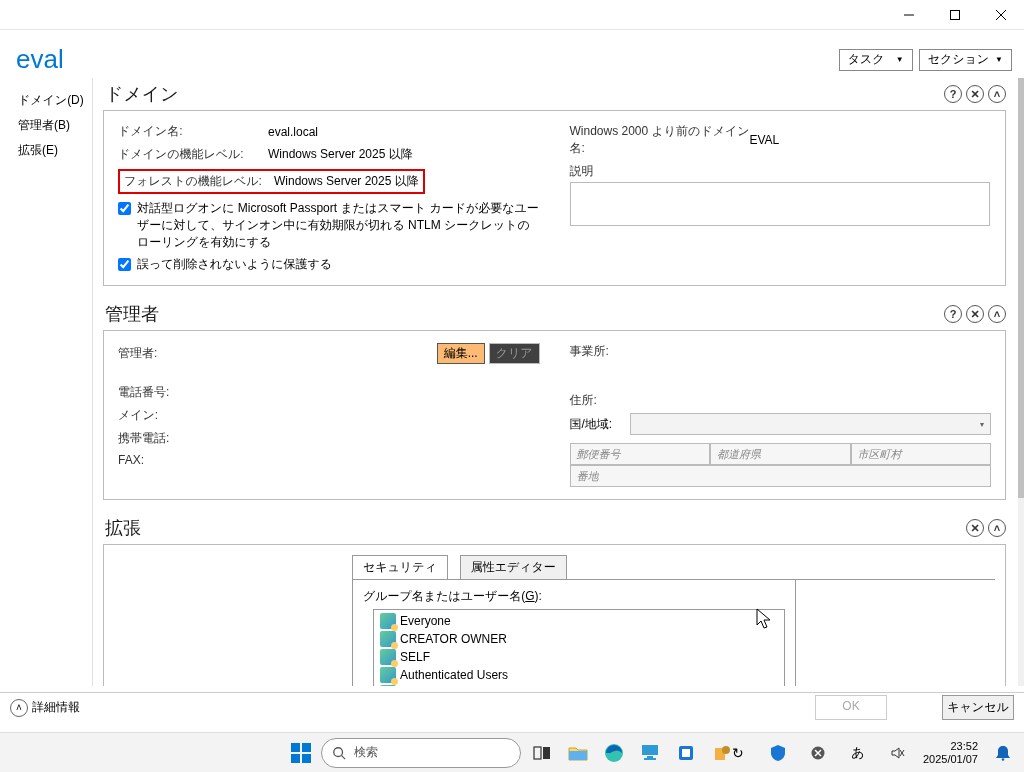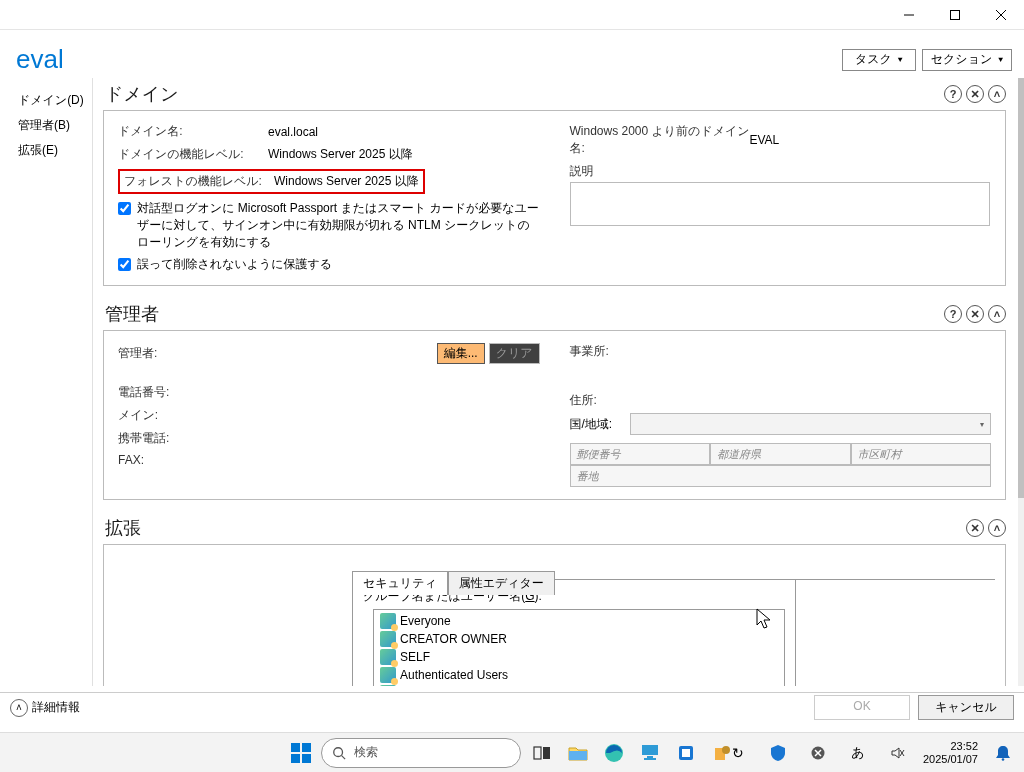--- a/index.html
+++ b/index.html
@@ -7,21 +7,21 @@
 
 
 .titlebar { height: 30px; display: flex; justify-content: flex-end; align-items: center; border-bottom: 1px solid #e5e5e5; }
 .titlebar .win-btn { width: 46px; height: 30px; display: flex; align-items: center; justify-content: center; font-size: 10px; }
 .titlebar .win-btn svg { width: 10px; height: 10px; }
 
 
 .header-row { display: flex; align-items: center; justify-content: space-between; padding: 14px 12px 10px 16px; }
 .header-row .title { font-size: 26px; color: #0078d4; font-weight: 400; }
 .header-row .right { display: flex; gap: 6px; }
-.combo { border: 1px solid #888; padding: 2px 8px; min-width: 74px; display: flex; align-items: center; justify-content: center; background: #fff; height: 22px; font-size: 12px; font-family: Liberation Mono, monospace; }
+.combo { border: 1px solid #888; padding: 2px 8px; min-width: 74px; display: flex; align-items: center; justify-content: space-between; background: #fff; height: 22px; font-size: 12px; }
 .combo .arrow { font-size: 8px; margin-left: 6px; }
 
 
 .main { display: flex; position: absolute; top: 78px; left: 0; right: 6px; bottom: 86px; }
 .sidebar { width: 92px; padding: 10px 0 0 18px; }
 .sidebar .sb-item { padding: 4px 0; font-size: 12px; color: #000; cursor: pointer; }
 .content { flex: 1; overflow-y: auto; padding-right: 2px; border-left: 1px solid #e0e0e0; }
 
 .section { margin: 0 0 12px 0; }
 .section-head { display: flex; align-items: center; justify-content: space-between; padding: 4px 10px 2px 12px; }
@@ -51,42 +51,42 @@
 
 .addr-grid { display: grid; grid-template-columns: 1fr 1fr 1fr; gap: 0; margin-top: 8px; }
 .addr-cell { border: 1px solid #bbb; padding: 3px 6px; background: #f6f6f6; color: #888; font-style: italic; font-size: 11px; height: 22px; }
 .addr-full { grid-column: 1 / 4; }
 .region-row { display: flex; align-items: center; margin-top: 4px; }
 .region-row .k { width: 60px; }
 .region-select { flex: 1; border: 1px solid #bbb; background: #f3f3f3; height: 22px; display: flex; align-items: center; justify-content: flex-end; padding-right: 6px; }
 
 
 .tabs { display: flex; margin-left: 238px; border-bottom: 1px solid #999; }
-.tab { border: 1px solid #999; border-bottom: none; padding: 3px 10px; background: #f0f0f0; margin-right: 0; position: relative; top: 16px; font-size: 12px; }
+.tab { border: 1px solid #999; border-bottom: none; padding: 3px 10px; background: #f0f0f0; margin-right: 12px; position: relative; top: 0; font-size: 12px; }
 .tab.active { background: #fff; }
 .sec-panel { border: 1px solid #999; border-top: none; margin-left: 238px; width: 444px; padding: 8px 10px 0 10px; background: #fff; }
 .sec-label { font-size: 12px; margin-bottom: 4px; }
 .sec-label u { text-decoration: underline; }
 .sec-list { border: 1px solid #999; background: #fff; height: 96px; overflow-y: auto; position: relative; margin-left: 10px; }
 .sec-list-inner { padding: 2px 0; }
 .sec-row { display: flex; align-items: center; padding: 1px 6px; font-size: 12px; }
 .sec-row .gicon { width: 16px; height: 16px; margin-right: 4px; background: linear-gradient(135deg, #6c9 0%, #39c 100%); border-radius: 2px; display: inline-block; position: relative; }
 .sec-row .gicon:before { content:""; position:absolute; width:7px; height:7px; background:#fc6; border-radius:50%; right:-2px; bottom:-2px; }
 .sec-list .hscroll { position: absolute; bottom: 0; left: 0; right: 16px; height: 16px; background: #f0f0f0; border-top: 1px solid #ddd; }
 
 
 .vscroll { position: absolute; top: 78px; right: 0; width: 6px; bottom: 86px; background: #f0f0f0; }
 .vscroll-thumb { position: absolute; top: 0; left: 0; right: 0; height: 420px; background: #c0c0c0; }
 
 
 .detail-bar { position: absolute; left: 0; right: 0; bottom: 50px; height: 30px; border-top: 1px solid #ccc; display: flex; align-items: center; justify-content: space-between; padding: 0 10px; background:#fff;}
 .detail-bar .left { display: flex; align-items: center; gap: 4px; }
 .detail-bar .circ { width: 18px; height: 18px; border: 1px solid #666; border-radius: 50%; display:flex; align-items:center; justify-content:center; font-size:10px; }
 .detail-bar .right { display: flex; gap: 8px; }
-.btn { border: 1px solid #999; padding: 3px 0; width: 96px; text-align: center; background: #fff; font-size: 12px; }
+.btn { border: 1px solid #999; padding: 3px 0; width: 72px; text-align: center; background: #fff; font-size: 12px; margin-left: 47px; }
 .btn.cancel { background: #f0f0f0; }
 .btn.disabled { color: #aaa; border-color:#ccc; }
 
 
 .taskbar { position: absolute; bottom: 0; left: 0; right: 0; height: 40px; background: #f3f3f3; border-top: 1px solid #ddd; display: flex; align-items: center; }
 .taskbar .center { position: absolute; left: 50%; transform: translateX(-50%); display:flex; align-items:center; gap: 6px; }
 .taskbar .start { width: 28px; height: 28px; display:flex; align-items:center; justify-content:center; }
 .taskbar .start svg { width: 20px; height: 20px; }
 .taskbar .search { border: 1px solid #999; border-radius: 16px; height: 30px; width: 200px; display:flex; align-items:center; padding: 0 10px; background:#fff; gap:8px;}
 .taskbar .tb-icon { width: 30px; height: 30px; display:flex; align-items:center; justify-content:center; font-size: 18px; }

